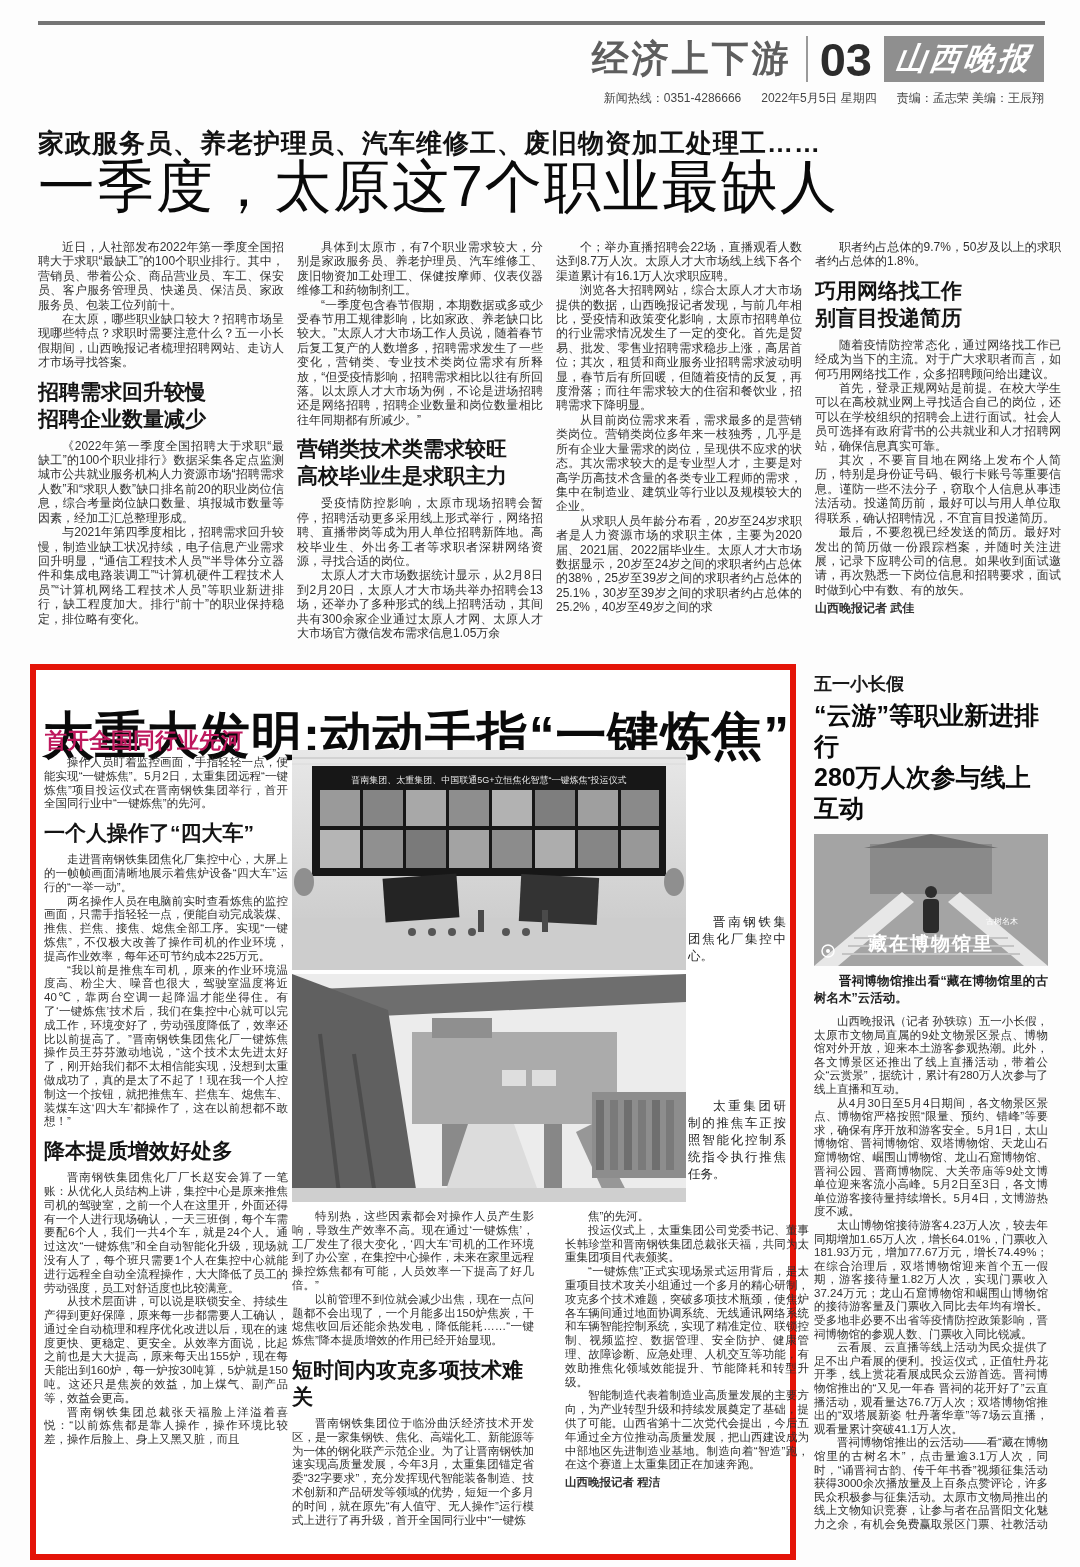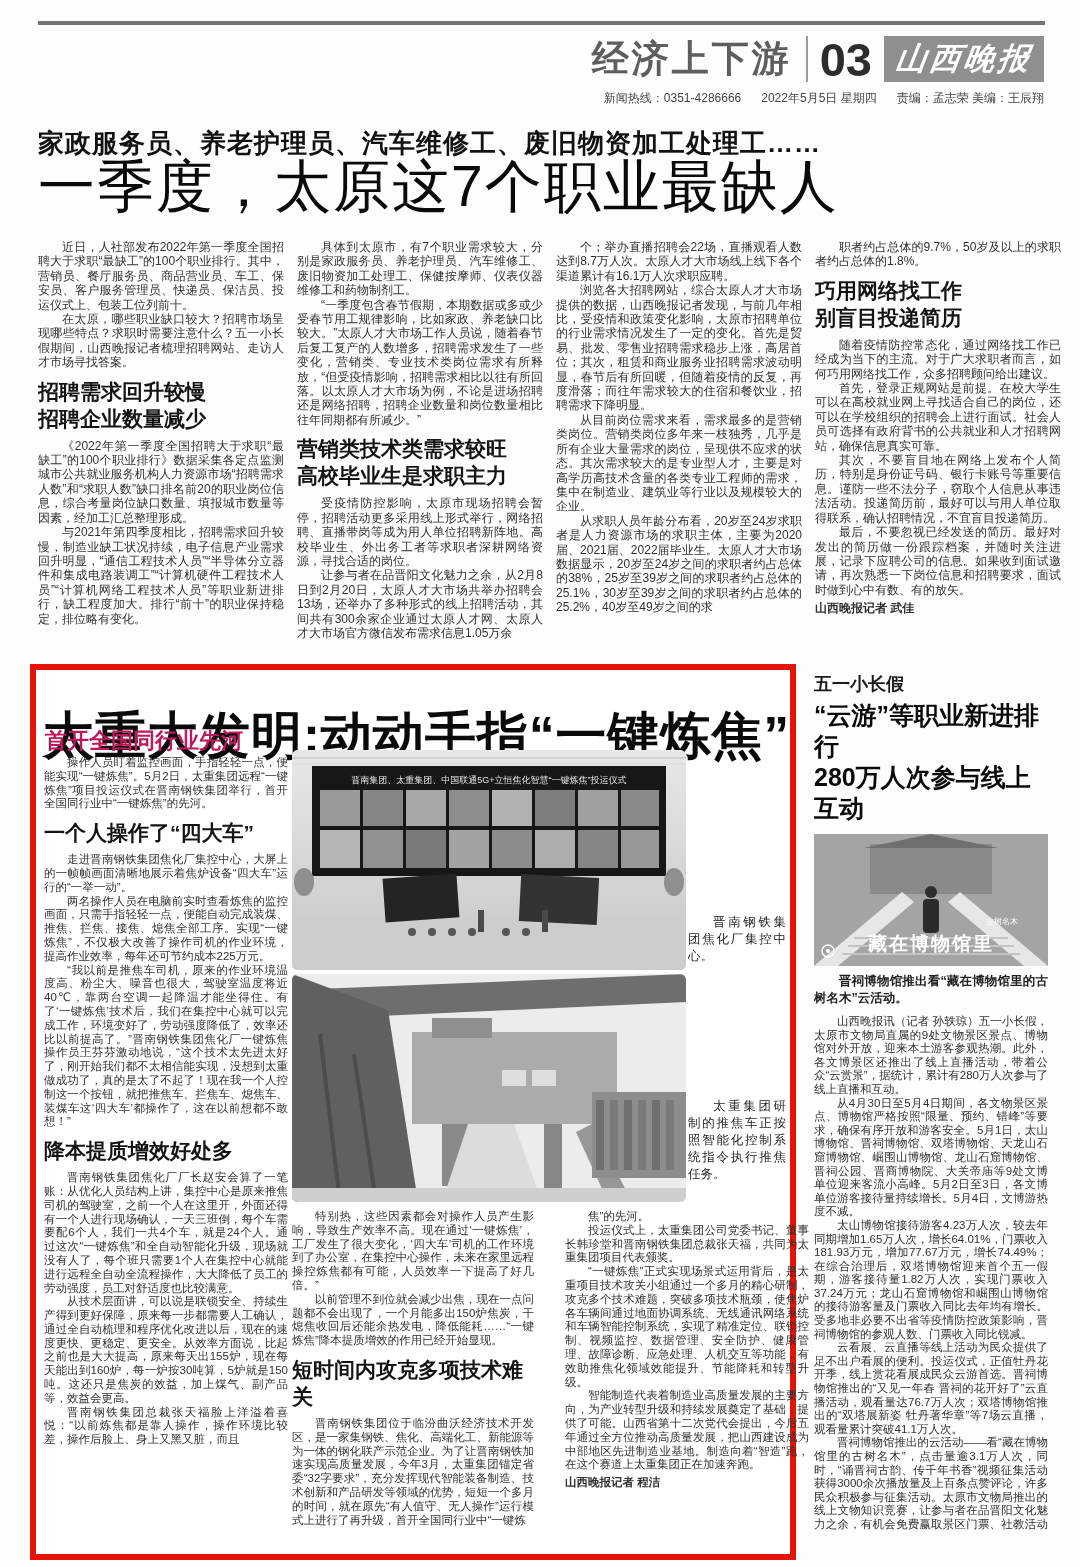--- a/index.html
+++ b/index.html
@@ -30,21 +30,21 @@
   
   .red-box{position:absolute;left:30px;top:664px;width:766px;height:896px;box-sizing:border-box;
            border:6px solid #e41408;background:#fff;}
   .coke-headline{position:absolute;left:7px;top:4px;font-size:51px;font-weight:900;color:#0a0a0a;letter-spacing:1px;margin-top:28px;}
   .coke-subhead{position:absolute;left:9px;top:56px;font-size:22px;font-weight:700;color:#be185d;}
   .rcol{position:absolute;overflow:hidden;}
   .rbody p{font-size:11.5px;line-height:13.8px;text-align:justify;margin:0;text-indent:2em;color:#303030;}
   .rcol1{left:8px;top:86px;width:244px;height:788px;}
   .rcol2{left:256px;top:540px;width:242px;height:348px;}
   .rcol3{left:529px;top:540px;width:244px;height:348px;}
-  .photo-frame{position:absolute;overflow:hidden;background:#fde047;border-radius:6px;}
+  .photo-frame{position:absolute;overflow:hidden;background:#fde047;}
   .photo1{left:256px;top:80px;width:394px;height:220px;}
   .photo2{left:256px;top:304px;width:394px;height:228px;}
   .photo-caption{position:absolute;width:98px;font-size:12.5px;font-weight:400;line-height:17px;
                  text-align:justify;color:#1f1f1f;text-indent:2em;}
   .caption1{left:652px;top:244px;}
   .caption2{left:652px;top:428px;}
 
   
   .museum{position:absolute;left:814px;top:672px;width:234px;height:860px;overflow:hidden;}
   .museum-kicker{font-size:18px;font-weight:700;color:#1a1a1a;margin:0 0 4px;}
@@ -71,39 +71,39 @@
   <div class="masthead-info">
     <span>新闻热线：0351-4286666</span>
     <span>2022年5月5日 星期四</span>
     <span>责编：孟志荣 美编：王辰翔</span>
   </div>
 
   <div class="jobs-kicker">家政服务员、养老护理员、汽车维修工、废旧物资加工处理工……</div>
   <div class="jobs-headline">一季度，太原这7个职业最缺人</div>
 
   <div class="jcol jbody" style="left:38px;">
-    <p>近日，人社部发布2022年第一季度全国招聘大于求职“最缺工”的100个职业排行。其中，营销员、餐厅服务员、商品营业员、车工、保安员、客户服务管理员、快递员、保洁员、投运仪式上、包装工位列前十。</p>
+    <p>近日，人社部发布2022年第一季度全国招聘大于求职“最缺工”的100个职业排行。其中，营销员、带着公众、商品营业员、车工、保安员、客户服务管理员、快递员、保洁员、家政服务员、包装工位列前十。</p>
     <p>在太原，哪些职业缺口较大？招聘市场呈现哪些特点？求职时需要注意什么？五一小长假期间，山西晚报记者梳理招聘网站、走访人才市场寻找答案。</p>
     <h3 class="colsub">
       <span>招聘需求回升较慢</span>
       <span>招聘企业数量减少</span>
     </h3>
     <p>《2022年第一季度全国招聘大于求职“最缺工”的100个职业排行》数据采集各定点监测城市公共就业服务机构人力资源市场“招聘需求人数”和“求职人数”缺口排名前20的职业岗位信息，综合考量岗位缺口数量、填报城市数量等因素，经加工汇总整理形成。</p>
     <p>与2021年第四季度相比，招聘需求回升较慢，制造业缺工状况持续，电子信息产业需求回升明显，“通信工程技术人员”“半导体分立器件和集成电路装调工”“计算机硬件工程技术人员”“计算机网络工程技术人员”等职业新进排行，缺工程度加大。排行“前十”的职业保持稳定，排位略有变化。</p>
   </div>
 
   <div class="jcol jbody" style="left:297px;">
     <p>具体到太原市，有7个职业需求较大，分别是家政服务员、养老护理员、汽车维修工、废旧物资加工处理工、保健按摩师、仪表仪器维修工和药物制剂工。</p>
     <p>“一季度包含春节假期，本期数据或多或少受春节用工规律影响，比如家政、养老缺口比较大。”太原人才大市场工作人员说，随着春节后复工复产的人数增多，招聘需求发生了一些变化，营销类、专业技术类岗位需求有所释放，“但受疫情影响，招聘需求相比以往有所回落。以太原人才大市场为例，不论是进场招聘还是网络招聘，招聘企业数量和岗位数量相比往年同期都有所减少。”</p>
     <h3 class="colsub">
       <span>营销类技术类需求较旺</span>
       <span>高校毕业生是求职主力</span>
     </h3>
     <p>受疫情防控影响，太原市现场招聘会暂停，招聘活动更多采用线上形式举行，网络招聘、直播带岗等成为用人单位招聘新阵地。高校毕业生、外出务工者等求职者深耕网络资源，寻找合适的岗位。</p>
-    <p>让参与者在品晋阳文化魅力之余，从2月8日到2月20日，太原人才大市场共举办招聘会13场，还举办了多种形式的线上招聘活动，其间共有300余家企业通过太原人才网、太原人才大市场官方微信发布需求信息1.05万余</p>
+    <p>太原人才大市场数据统计显示，从2月8日到2月20日，太原人才大市场共举办招聘会13场，还举办了多种形式的线上招聘活动，其间共有300余家企业通过太原人才网、太原人才大市场官方微信发布需求信息1.05万余</p>
   </div>
 
   <div class="jcol jbody" style="left:556px;">
     <p>个；举办直播招聘会22场，直播观看人数达到8.7万人次。太原人才大市场线上线下各个渠道累计有16.1万人次求职应聘。</p>
     <p>浏览各大招聘网站，综合太原人才大市场提供的数据，山西晚报记者发现，与前几年相比，受疫情和政策变化影响，太原市招聘单位的行业需求情况发生了一定的变化。首先是贸易、批发、零售业招聘需求稳步上涨，高居首位；其次，租赁和商业服务业招聘需求波动明显，春节后有所回暖，但随着疫情的反复，再度滑落；而往年需求较大的住宿和餐饮业，招聘需求下降明显。</p>
     <p>从目前岗位需求来看，需求最多的是营销类岗位。营销类岗位多年来一枝独秀，几乎是所有企业大量需求的岗位，呈现供不应求的状态。其次需求较大的是专业型人才，主要是对高学历高技术含量的各类专业工程师的需求，集中在制造业、建筑业等行业以及规模较大的企业。</p>
     <p>从求职人员年龄分布看，20岁至24岁求职者是人力资源市场的求职主体，主要为2020届、2021届、2022届毕业生。太原人才大市场数据显示，20岁至24岁之间的求职者约占总体的38%，25岁至39岁之间的求职者约占总体的25.1%，30岁至39岁之间的求职者约占总体的25.2%，40岁至49岁之间的求</p>
   </div>
 
   <div class="jcol jbody" style="left:815px;">

